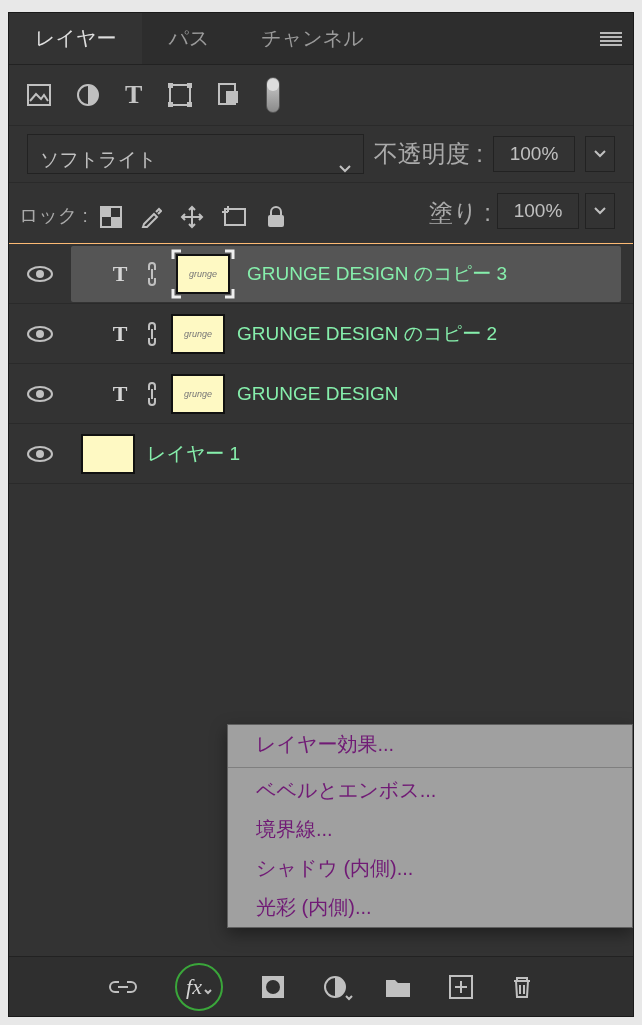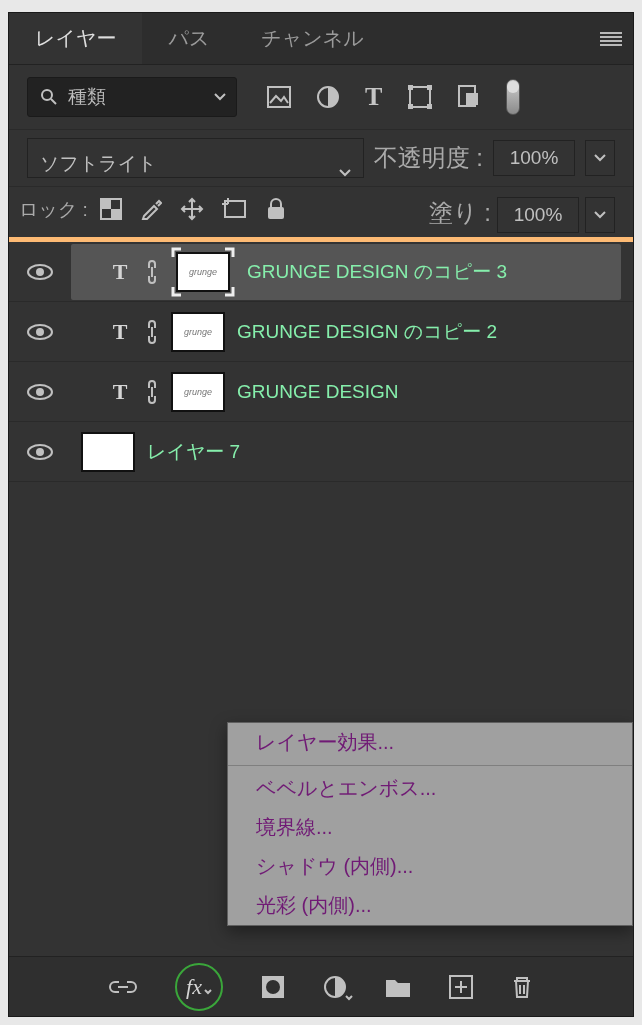--- a/index.html
+++ b/index.html
@@ -112,24 +112,24 @@
   .dd-btn {
     width: 30px; height: 36px;
     background: #333;
     border: 1px solid #222;
     display: flex; align-items: center; justify-content: center;
   }
 
   
   .lock-row {
     display: flex;
-    align-items: flex-start;
-    padding: 10px 18px 4px 10px;
+    align-items: flex-end;
+    padding: 10px 18px 14px 10px;
     gap: 6px;
-    border-bottom: 5px solid #fdba74;
+    border-bottom: 1px solid #fdba74;
   }
   .lock-label { color: #aaa; font-size: 19px; margin-right: 6px; }
   .lock-icons { display: flex; align-items: center; gap: 18px; }
   .lock-flex { flex: 1; }
 
   
   .layer-list {
     flex: 1;
     overflow: auto;
     position: relative;
@@ -158,21 +158,21 @@
     border-radius: 2px;
   }
   .layer-indent { width: 14px; }
   .type-icon {
     width: 26px; height: 26px;
     display: flex; align-items: center; justify-content: center;
     color: #d5d5d5; font-size: 22px; font-weight: bold; font-family: serif;
   }
   .thumb {
     width: 54px; height: 40px;
-    background: #ffffff;
+    background: #fef9c3;
     border: 2px solid #111;
     display: flex; align-items: center; justify-content: center;
     font-size: 9px; color: #777; font-style: italic;
     overflow: hidden;
   }
   .layer-name { color: #86efac; font-size: 19px; }
 
   
   .fx-menu {
     position: absolute;
@@ -231,30 +231,20 @@
       <div class="hamburger">
           <span></span>
           <span></span>
           <span></span>
           <span></span>
         </div>
     </div>
   </div>
 
   <div class="filter-row">
-    <div class="search-select">
-      <svg width="18" height="18">
-          <circle cx="7" cy="7" r="5" class="ic"></circle>
-          <line x1="11" y1="11" x2="16" y2="16" class="ic"></line>
-        </svg>
-      <span class="label">種類</span>
-      <svg width="12" height="8">
-          <polyline points="1,1 6,6 11,1" class="ic"></polyline>
-        </svg>
-    </div>
     <div class="filter-icons">
       <svg width="24" height="22">
           <rect x="1" y="1" width="22" height="20" class="ic"></rect>
           <polyline points="3,17 9,10 14,15 17,11 21,17" class="ic"></polyline>
         </svg>
       <svg width="22" height="22">
           <circle cx="11" cy="11" r="10" class="ic"></circle>
           <path d="M11 1 A10 10 0 0 1 11 21 Z" class="ic-f"></path>
         </svg>
       <span style="font-family:serif;font-size:26px;font-weight:bold;color:#c5c5c5">T</span>
@@ -393,21 +383,21 @@
 
     <div class="layer-item">
       <div class="layer-eye">
         <svg width="26" height="18">
             <ellipse cx="13" cy="9" rx="12" ry="7" class="ic"></ellipse>
             <circle cx="13" cy="9" r="4" class="ic-f"></circle>
           </svg>
       </div>
       <div class="layer-content">
         <div class="thumb"></div>
-        <span class="layer-name">レイヤー 7</span>
+        <span class="layer-name">レイヤー 1</span>
       </div>
     </div>
 
     <div class="fx-menu">
       <div class="fx-item">レイヤー効果...</div>
       <div class="fx-sep"></div>
       <div class="fx-item">ベベルとエンボス...</div>
       <div class="fx-item">境界線...</div>
       <div class="fx-item">シャドウ (内側)...</div>
       <div class="fx-item">光彩 (内側)...</div>

